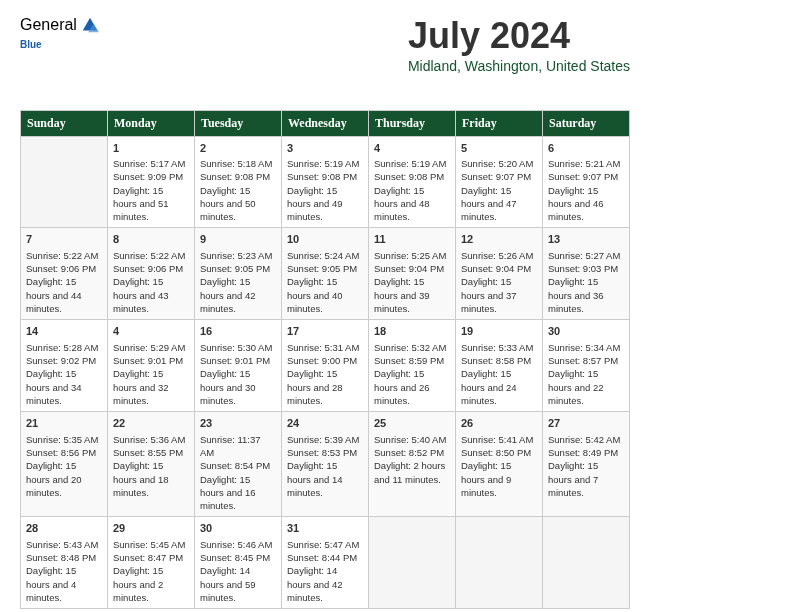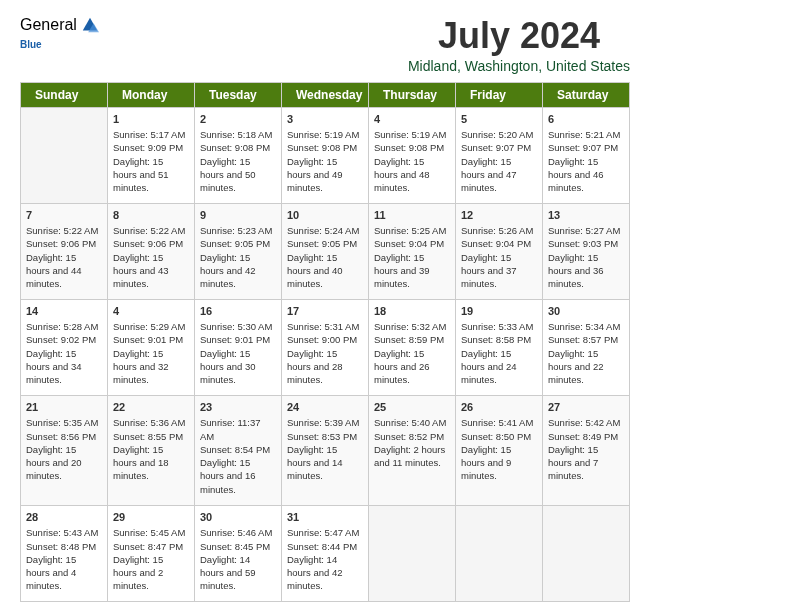--- a/index.html
+++ b/index.html
@@ -9,20 +9,21 @@
       width: 792px;
       height: 612px;
       overflow: hidden;
     }
     .page {
       width: 650px;
       height: 612px;
       padding: 16px 20px 10px 20px;
       display: flex;
       flex-direction: column;
+      gap: 28px;
     }
     .header {
       display: flex;
       justify-content: space-between;
       align-items: flex-start;
       margin-bottom: 8px;
     }
     .logo {
       display: flex;
       flex-direction: column;
@@ -32,47 +33,48 @@
       display: flex;
       align-items: center;
       gap: 2px;
     }
     .logo-icon {
       width: 18px;
       height: 18px;
       margin-left: 2px;
     }
     .title-block {
-      text-align: center;
+      text-align: left;
     }
     .month-title {
       font-size: 36px;
       font-weight: bold;
       color: #333;
       line-height: 1.1;
     }
     .location {
       font-size: 14px;
       color: #14532d;
       margin-top: 2px;
     }
     .calendar {
       flex: 1;
       border-collapse: collapse;
       width: 100%;
       table-layout: fixed;
     }
     .calendar th {
-      background: #4d7c0f;
+      background: #14532d;
       color: #fff;
       font-size: 12px;
       font-weight: bold;
-      padding: 5px 14px;
+      padding: 5px 6px;
       text-align: left;
       border: 1px solid #ccc;
+      font-family: Liberation Serif, serif;
     }
     .calendar td {
       border: 1px solid #ccc;
       vertical-align: top;
       padding: 4px 5px;
       font-size: 9.5px;
       color: #333;
       line-height: 1.4;
       background: #fff;
     }

